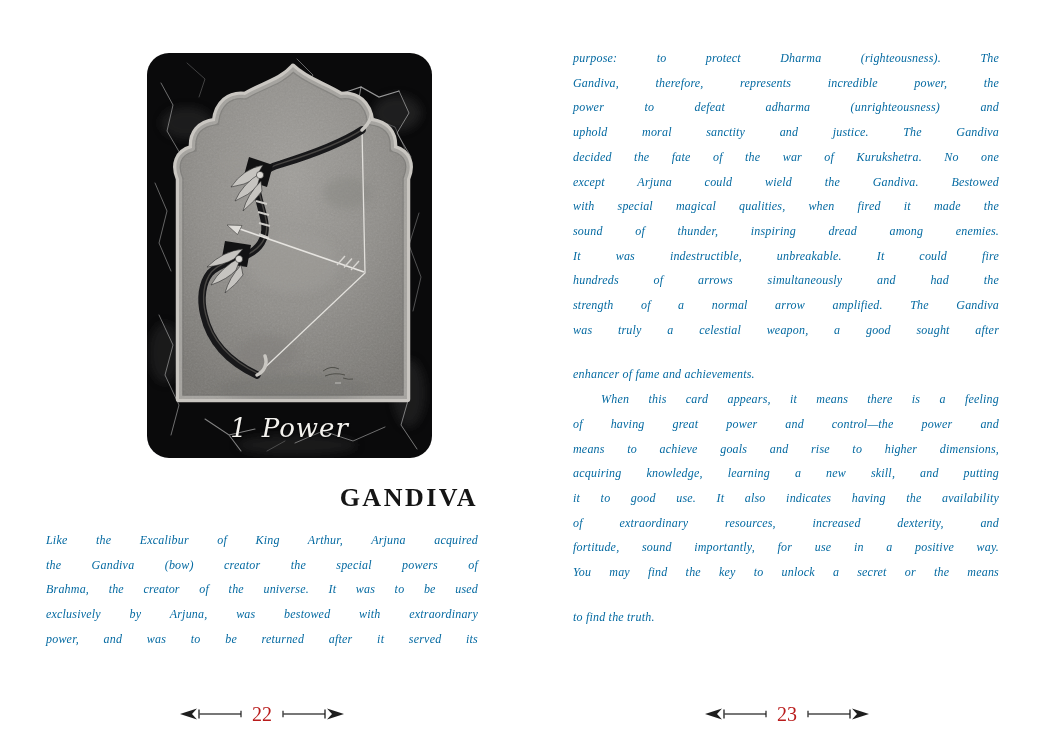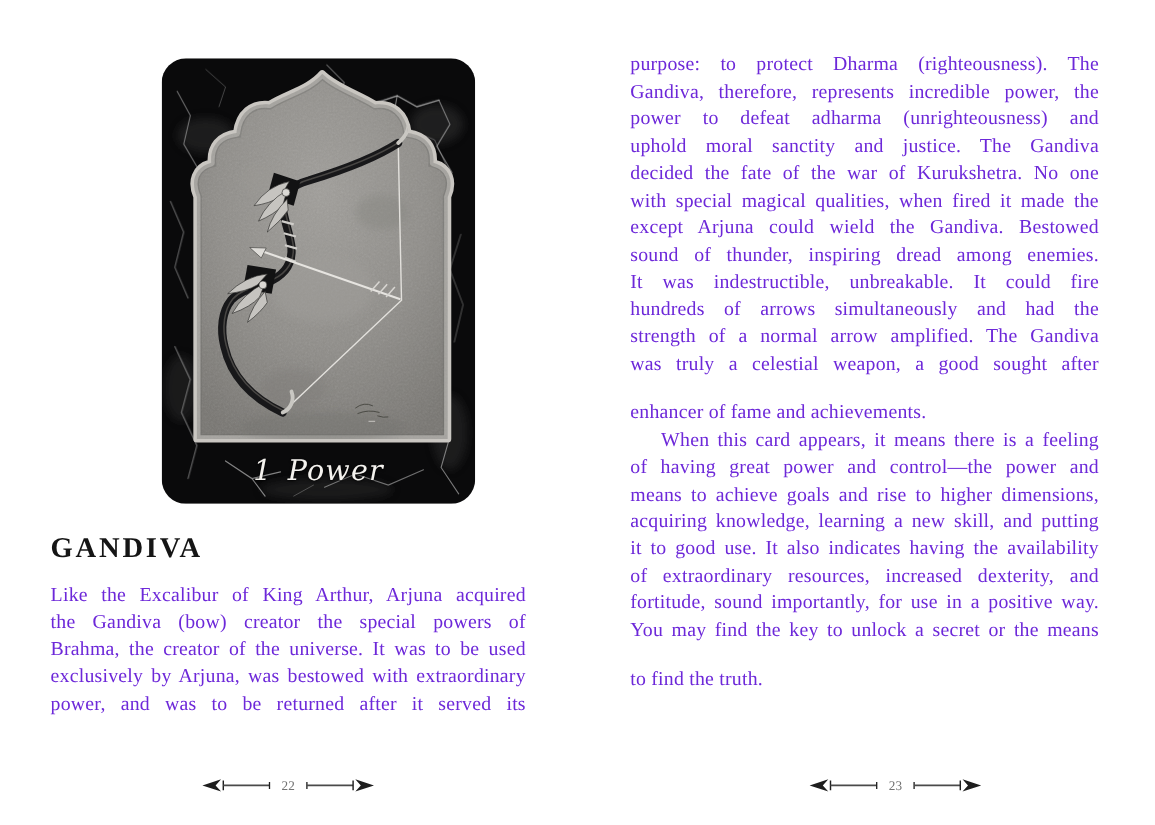--- a/index.html
+++ b/index.html
@@ -12,39 +12,39 @@
   .card svg.card-art { display:block; width:285px; height:405px; }
   .card-caption {
     position:absolute; left:0; right:0; top:360px; text-align:center;
     color:#f4f2ee; font-family:"DejaVu Serif", serif; font-style:italic;
     font-size:26px; letter-spacing:1px; text-shadow:0 1px 2px rgba(0,0,0,.8);
   }
   .card-caption .cap-num { margin-right:14px; }
   
   .heading {
     position:absolute; left:46px; top:483px; width:432px; margin:0;
-    text-align:left; font-size:26px; font-weight:bold; letter-spacing:2.5px;
+    text-align:right; font-size:26px; font-weight:bold; letter-spacing:2.5px;
     color:#151515;
   }
   .body-left  { position:absolute; left:46px;  top:528px; width:432px; }
   .body-right { position:absolute; left:573px; top:46px;  width:426px; }
   .line {
-    font-size:18px; line-height:24.7px; color:#6d28d9;
-    text-align:justify; text-align-last:justify; letter-spacing:0.2px;
+    font-size:12px; line-height:24.7px; color:#0369a1;
+    text-align:justify; text-align-last:justify; letter-spacing:0.2px;font-style:italic;
   }
   .line.end { text-align-last:left;margin-top:20px; }
   .line.indent { text-indent:28px; }
   
   .footer {
     position:absolute; top:706px; width:204px; display:flex;
     align-items:center; justify-content:center; gap:9px;
   }
   .footer-left  { left:160px; }
-  .footer-right { left:712px; }
-  .page-num { font-size:12px; color:#737373; line-height:16px;text-align:center; }
+  .footer-right { left:685px; }
+  .page-num { font-size:20px; color:#b91c1c; line-height:16px;text-align:center; }
   .footer svg { display:block; }
 </style>
 </head>
 <body>
 
 <div class="spread">
 
   <div class="card">
     <svg class="card-art" viewBox="0 0 285 405" xmlns="http://www.w3.org/2000/svg">
       <defs>
@@ -195,22 +195,22 @@
       <path d="M63,7 L46,1.5 L51,7 L46,12.5 Z" fill="#1e1e1e"></path>
     </svg>
   </div>
 
   <div class="body-right">
     <div class="line">purpose: to protect Dharma (righteousness). The</div>
     <div class="line">Gandiva, therefore, represents incredible power, the</div>
     <div class="line">power to defeat adharma (unrighteousness) and</div>
     <div class="line">uphold moral sanctity and justice. The Gandiva</div>
     <div class="line">decided the fate of the war of Kurukshetra. No one</div>
+    <div class="line">except Arjuna could wield the Gandiva. Bestowed</div>
     <div class="line">with special magical qualities, when fired it made the</div>
-    <div class="line">except Arjuna could wield the Gandiva. Bestowed</div>
     <div class="line">sound of thunder, inspiring dread among enemies.</div>
     <div class="line">It was indestructible, unbreakable. It could fire</div>
     <div class="line">hundreds of arrows simultaneously and had the</div>
     <div class="line">strength of a normal arrow amplified. The Gandiva</div>
     <div class="line">was truly a celestial weapon, a good sought after</div>
     <div class="line end">enhancer of fame and achievements.</div>
     <div class="line indent">When this card appears, it means there is a feeling</div>
     <div class="line">of having great power and control—the power and</div>
     <div class="line">means to achieve goals and rise to higher dimensions,</div>
     <div class="line">acquiring knowledge, learning a new skill, and putting</div>

